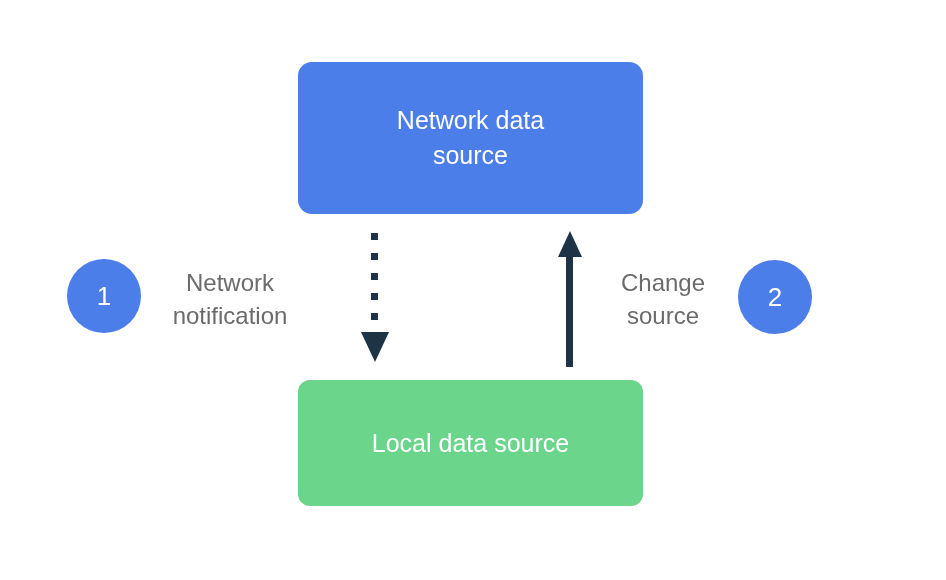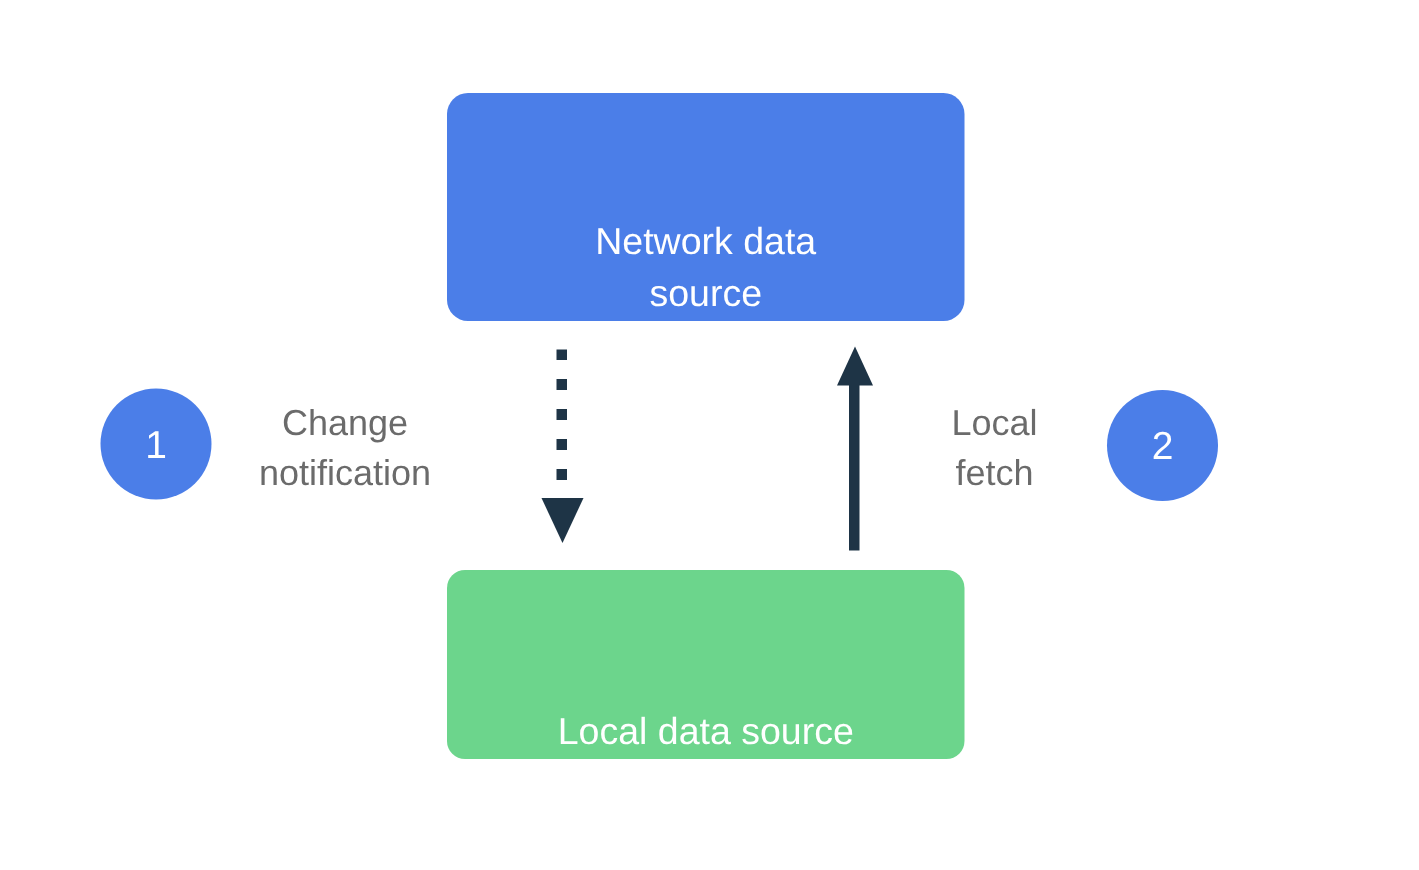--- a/index.html
+++ b/index.html
@@ -14,21 +14,21 @@
     height: 580px;
     background: #ffffff;
     overflow: hidden;
   }
   
   .node-box {
     position: absolute;
     left: 298px;
     width: 345px;
     display: flex;
-    align-items: flex-end;
+    align-items: center;
     justify-content: center;
     color: #ffffff;
     font-size: 25px;
     line-height: 35px;
     text-align: center;
   }
   .node-box .box-label {
     max-width: 200px;
   }
   .network-box {
@@ -126,20 +126,20 @@
 
   <div class="dotted-arrow-line"></div>
   <div class="dotted-arrow-head"></div>
 
   <div class="solid-arrow-head"></div>
   <div class="solid-arrow-line"></div>
 
   <div class="step-badge step1-badge">
     <span>1</span>
   </div>
-  <div class="step-label step1-label">Change notification</div>
+  <div class="step-label step1-label">Network notification</div>
 
-  <div class="step-label step2-label">Local fetch</div>
+  <div class="step-label step2-label">Change source</div>
   <div class="step-badge step2-badge">
     <span>2</span>
   </div>
 
 </div>
 
 </body></html>

